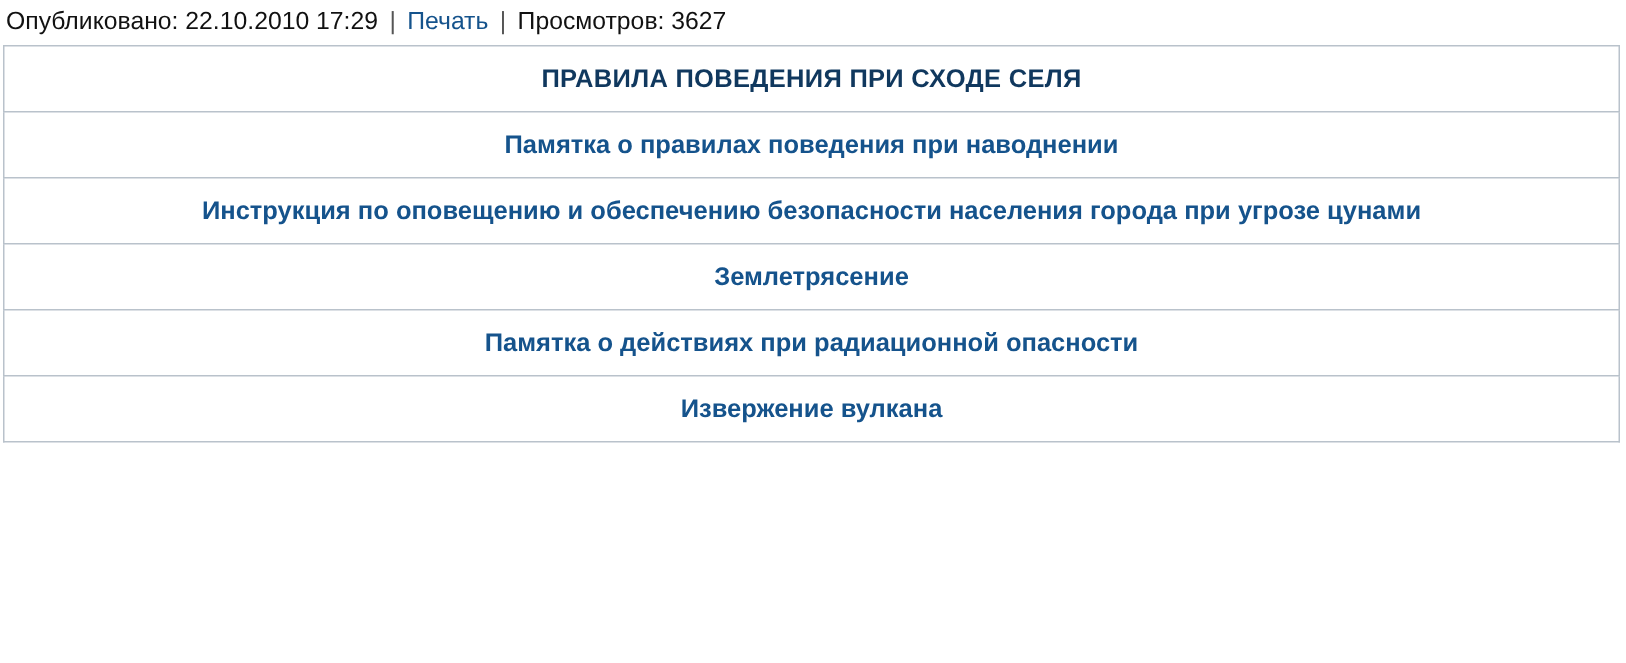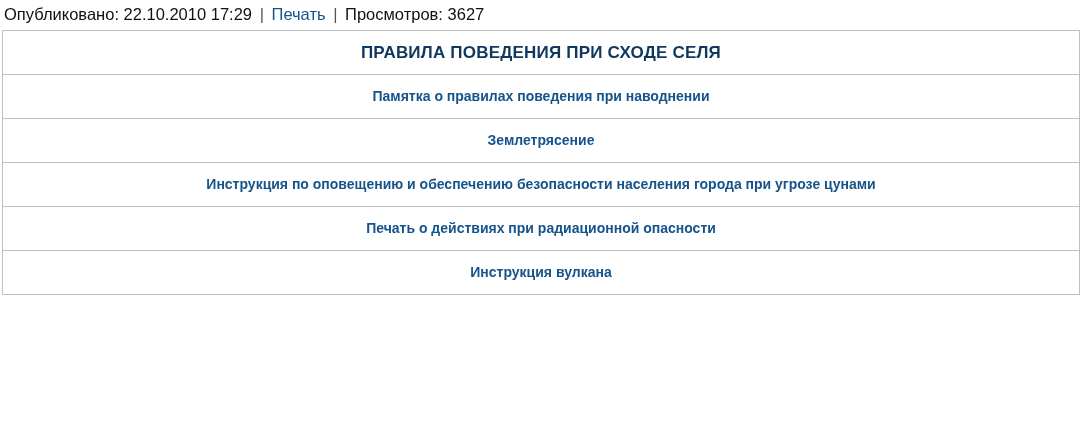--- a/index.html
+++ b/index.html
@@ -44,21 +44,21 @@
   }
   table.links td {
     border: 1px solid #b9c2cb;
     padding: 9px 14px;
     text-align: center;
     vertical-align: middle;
   }
   .row-link {
     color: #15538c;
     font-weight: bold;
-    font-size: 14px;
+    font-size: 17px;
     line-height: 25px;
     text-decoration: none;
     display: inline-block;
   }
   .row-title .row-link {
     color: #10385e;
     font-size: 17px;
     letter-spacing: 0.2px;
   }
 </style>
@@ -84,34 +84,34 @@
           <a class="row-link" href="#">ПРАВИЛА ПОВЕДЕНИЯ ПРИ СХОДЕ СЕЛЯ</a>
         </td>
       </tr>
       <tr>
         <td>
           <a class="row-link" href="#">Памятка о правилах поведения при наводнении</a>
         </td>
       </tr>
       <tr>
         <td>
+          <a class="row-link" href="#">Инструкция по оповещению и обеспечению безопасности населения города при угрозе цунами</a>
+        </td>
+      </tr>
+      <tr>
+        <td>
           <a class="row-link" href="#">Землетрясение</a>
         </td>
       </tr>
       <tr>
         <td>
-          <a class="row-link" href="#">Инструкция по оповещению и обеспечению безопасности населения города при угрозе цунами</a>
+          <a class="row-link" href="#">Памятка о действиях при радиационной опасности</a>
         </td>
       </tr>
       <tr>
         <td>
-          <a class="row-link" href="#">Печать о действиях при радиационной опасности</a>
-        </td>
-      </tr>
-      <tr>
-        <td>
-          <a class="row-link" href="#">Инструкция вулкана</a>
+          <a class="row-link" href="#">Извержение вулкана</a>
         </td>
       </tr>
     </tbody>
   </table>
 
 </div>
 
 </body></html>

